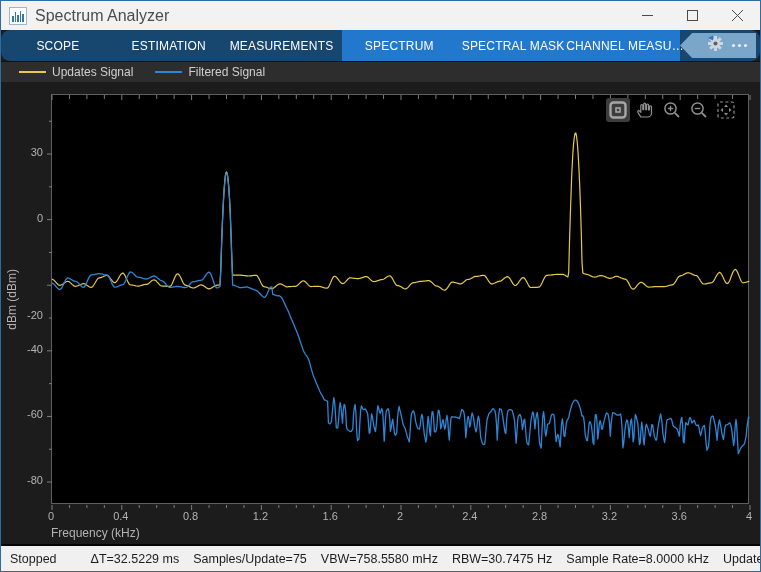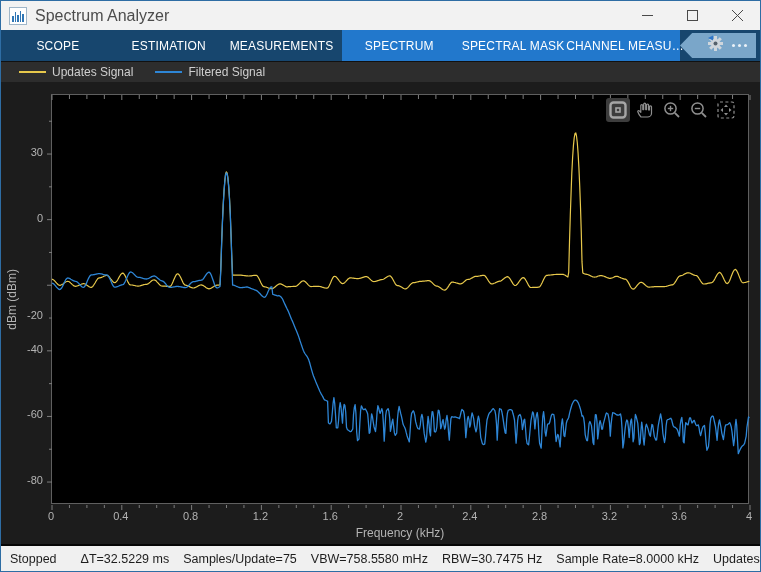--- a/index.html
+++ b/index.html
@@ -10,21 +10,21 @@
   
   .titlebar{ height:29px; background:#f2f2f2; display:flex; align-items:center; flex:0 0 auto; }
   .app-icon{ width:18px; height:18px; margin-left:8px; background:#fff; border:1px solid #9fb6c9; display:flex; align-items:flex-end; justify-content:center; gap:1px; padding:2px 2px; }
   .app-icon i{ display:block; width:2px; background:#2f76b5; }
   .title-text{ margin-left:8px; font-size:16px; color:#4c4c4c; }
   .win-controls{ margin-left:auto; display:flex; height:100%; }
   .win-btn{ width:45px; height:100%; display:flex; align-items:center; justify-content:center; color:#4a4a4a; font-size:14px; cursor:default; }
   .win-btn svg{ display:block; }
 
   
-  .toolstrip{ height:31px; background:#17466e; display:flex; align-items:stretch; flex:0 0 auto; position:relative; }
+  .toolstrip{ height:31px; background:#17466e; display:flex; align-items:stretch; flex:0 0 auto; position:relative;border-radius:9px; }
   .tab{ color:#fff; font-size:12px; letter-spacing:.2px; display:flex; align-items:center; justify-content:center; padding:0 4px; white-space:nowrap; }
   .tab.t0{ width:114px; } .tab.t1{ width:108px; } .tab.t2{ width:118px; }
   .tab.hl{ background:#2278cc; }
   .tab.t3{ width:114px; margin-left:0; } .tab.t4{ width:114px; } .tab.t5{ width:110px; }
   .tab-spacer{ width:2px; }
   .overflow-wrap{ margin-left:auto; display:flex; align-items:center; padding-right:4px; }
   .overflow-arrow{ width:76px; height:25px; background:#7aa6c9; clip-path:polygon(0 50%, 16% 0, 100% 0, 100% 100%, 16% 100%); display:flex; align-items:center; justify-content:flex-end; gap:8px; padding-right:9px; }
   .dots{ display:flex; gap:3px; }
   .dots i{ width:3px; height:3px; border-radius:50%; background:#eaf1f7; display:block; }
 
@@ -34,32 +34,32 @@
   .legend-line{ width:27px; height:2px; }
   .legend-label{ color:#cfcfcf; font-size:12px; }
 
   
   .chart-area{ position:relative; flex:1 1 auto; background:#1c1c1c; }
   .plot-box{ position:absolute; left:50px; top:12px; width:698px; height:410px; background:#000; border:1px solid #5f5f5f; }
   .plot-box svg{ position:absolute; left:0; top:0; overflow:visible; }
   .tick-label{ position:absolute; color:#b3b3b3; font-size:11px; }
   .xtick-label{ width:34px; text-align:center; top:428px; }
   .ytick-label{ width:34px; text-align:right; left:8px; }
-  .xaxis-title{ position:absolute; width:698px; left:50px; top:444px; text-align:center; color:#b3b3b3; font-size:12px; }
+  .xaxis-title{ position:absolute; width:698px; left:50px; top:444px; color:#b3b3b3; font-size:12px; }
   .yaxis-title{ position:absolute; left:4px; top:12px; height:410px; display:flex; align-items:center; }
   .yaxis-title span{ writing-mode:vertical-rl; transform:rotate(180deg); color:#b3b3b3; font-size:12px; }
 
   .plot-toolbar{ position:absolute; top:16px; right:22px; display:flex; gap:3px; }
   .ptb-btn{ width:24px; height:24px; display:flex; align-items:center; justify-content:center; border-radius:3px; }
   .ptb-btn.active{ background:#3d3d3d; }
   .ptb-btn svg{ display:block; }
 
   
   .statusbar{ height:27px; background:#f0f0f0; border-top:2px solid #050505; display:flex; align-items:center; flex:0 0 auto; font-size:12.5px; color:#1d1d1d; white-space:nowrap; overflow:hidden; padding-left:9px; }
-  .status-state{ margin-right:24px; }
+  .status-state{ margin-right:34px; }
   .status-item{ margin-right:14px; }
 </style>
 </head>
 <body>
 
 <div class="window">
 
   <div class="titlebar">
     <div class="app-icon">
       <i style="height:6px"></i>

